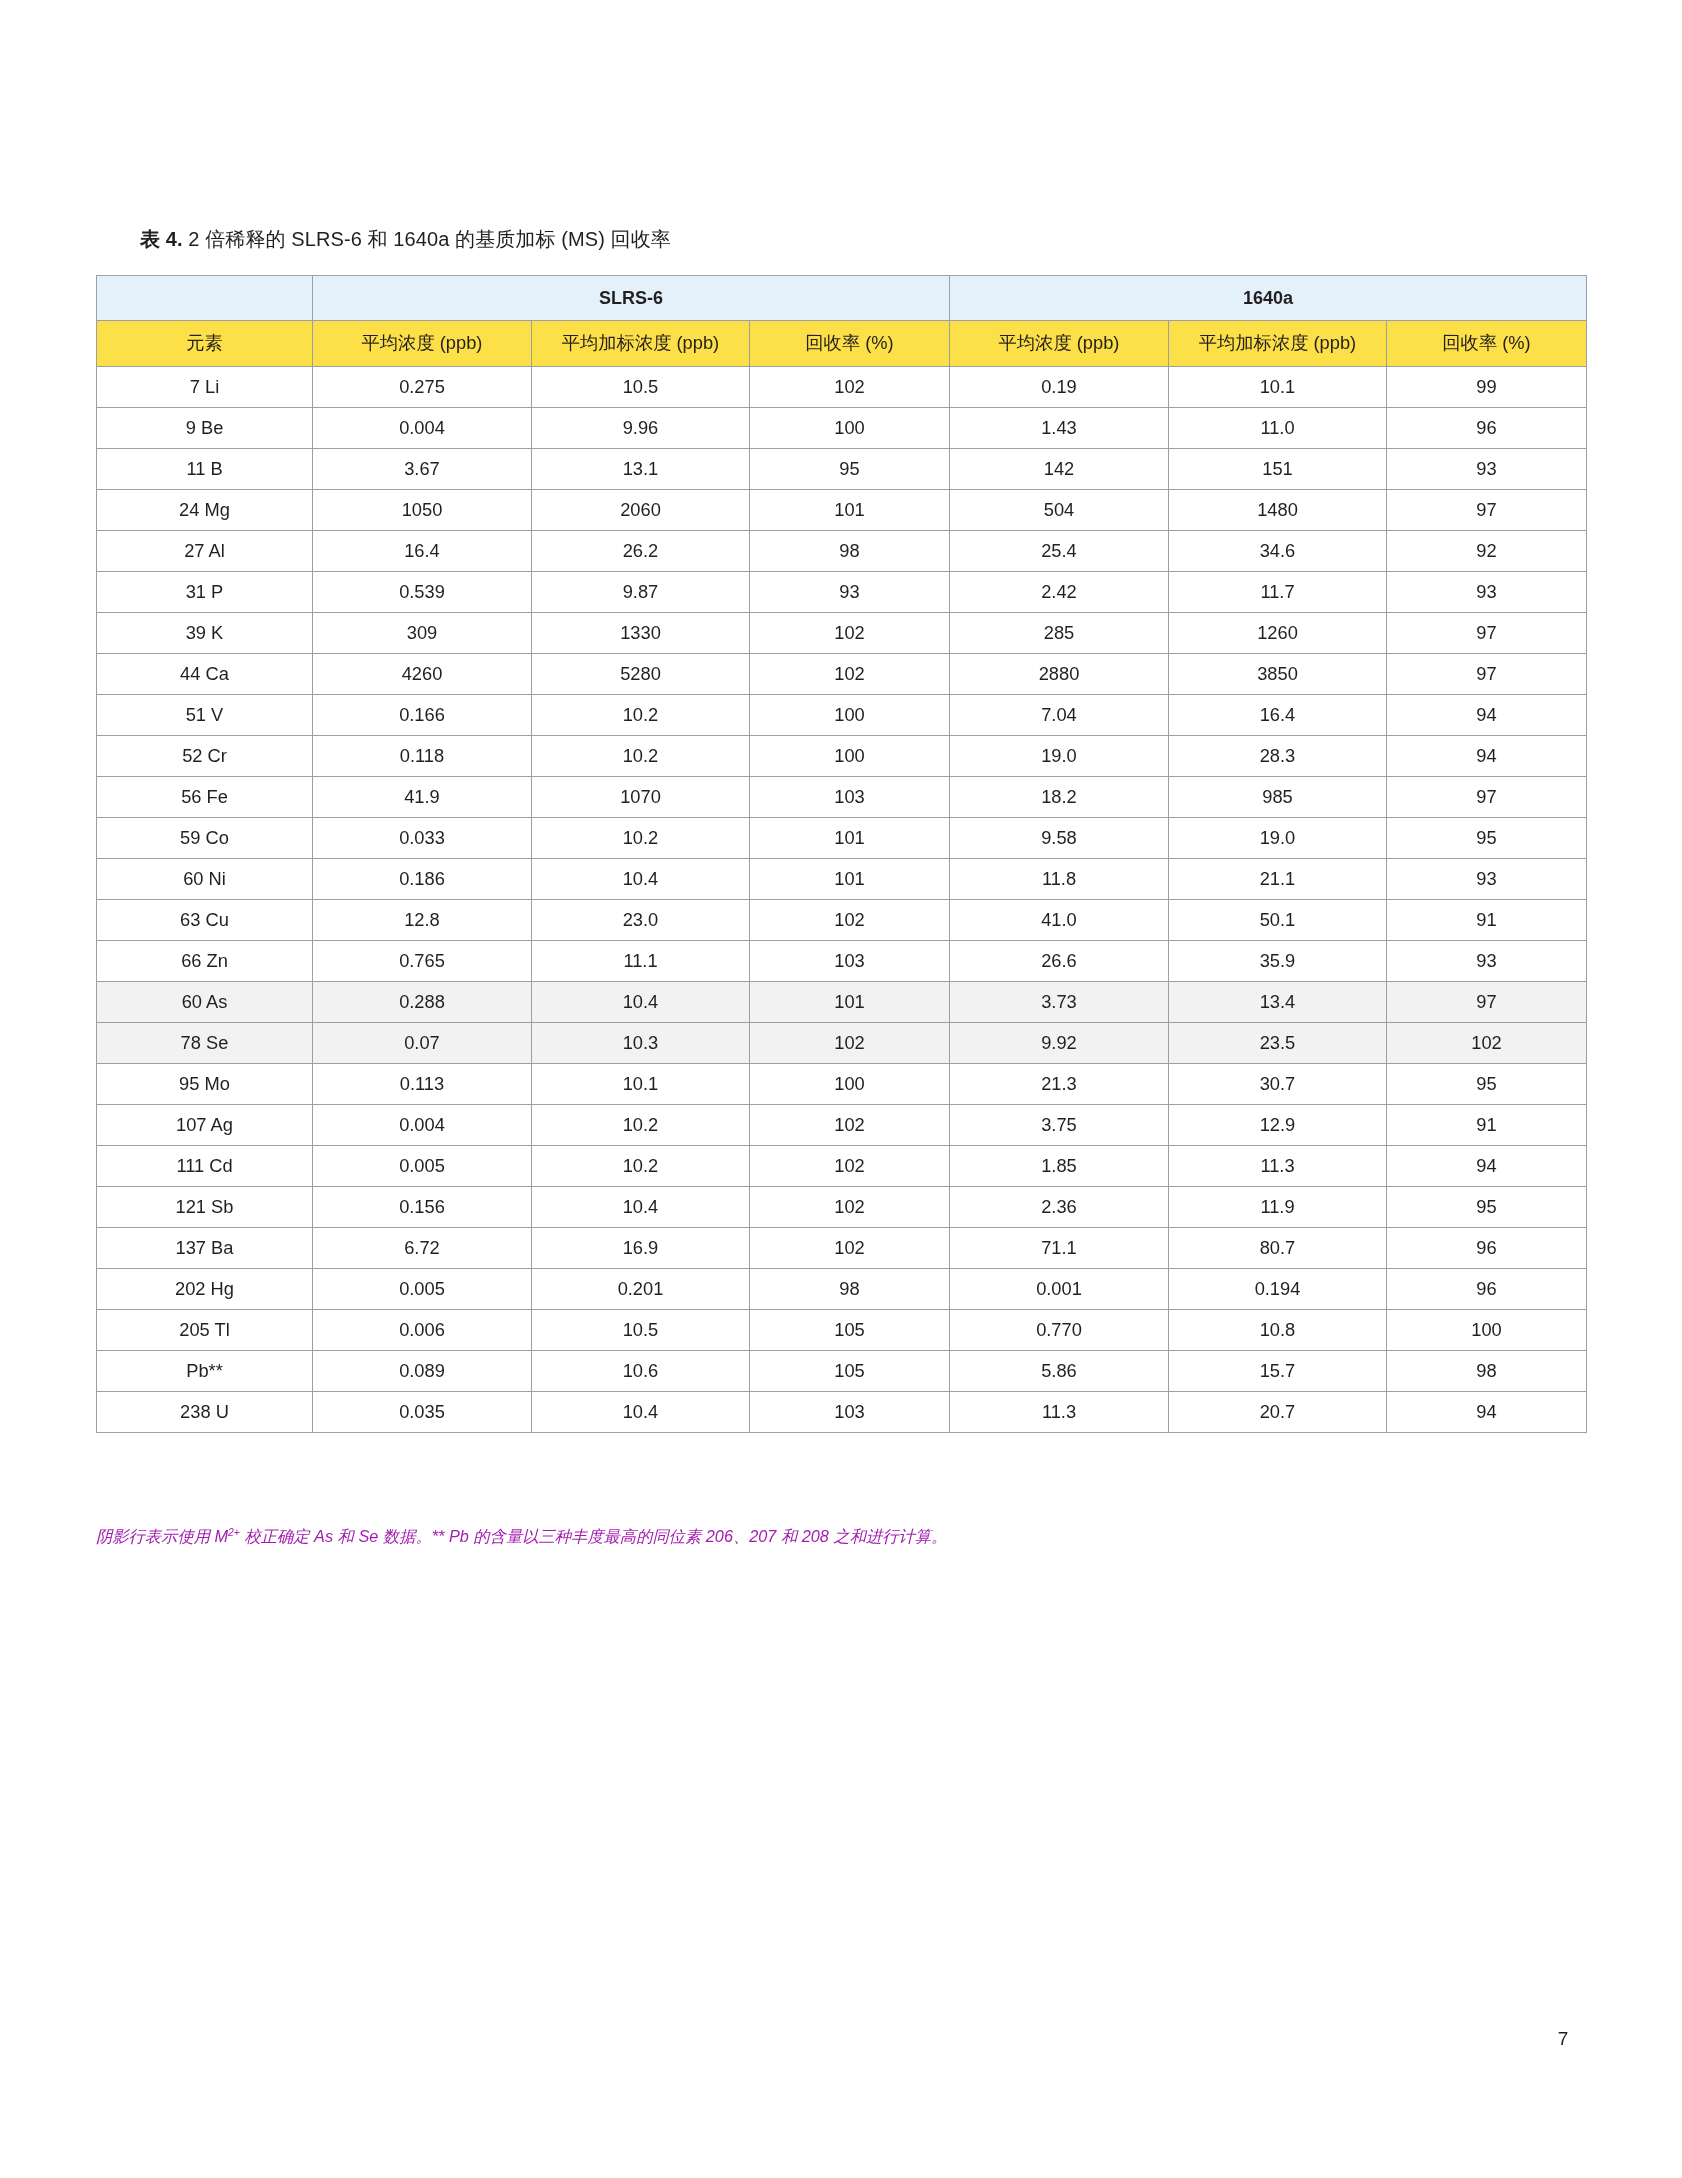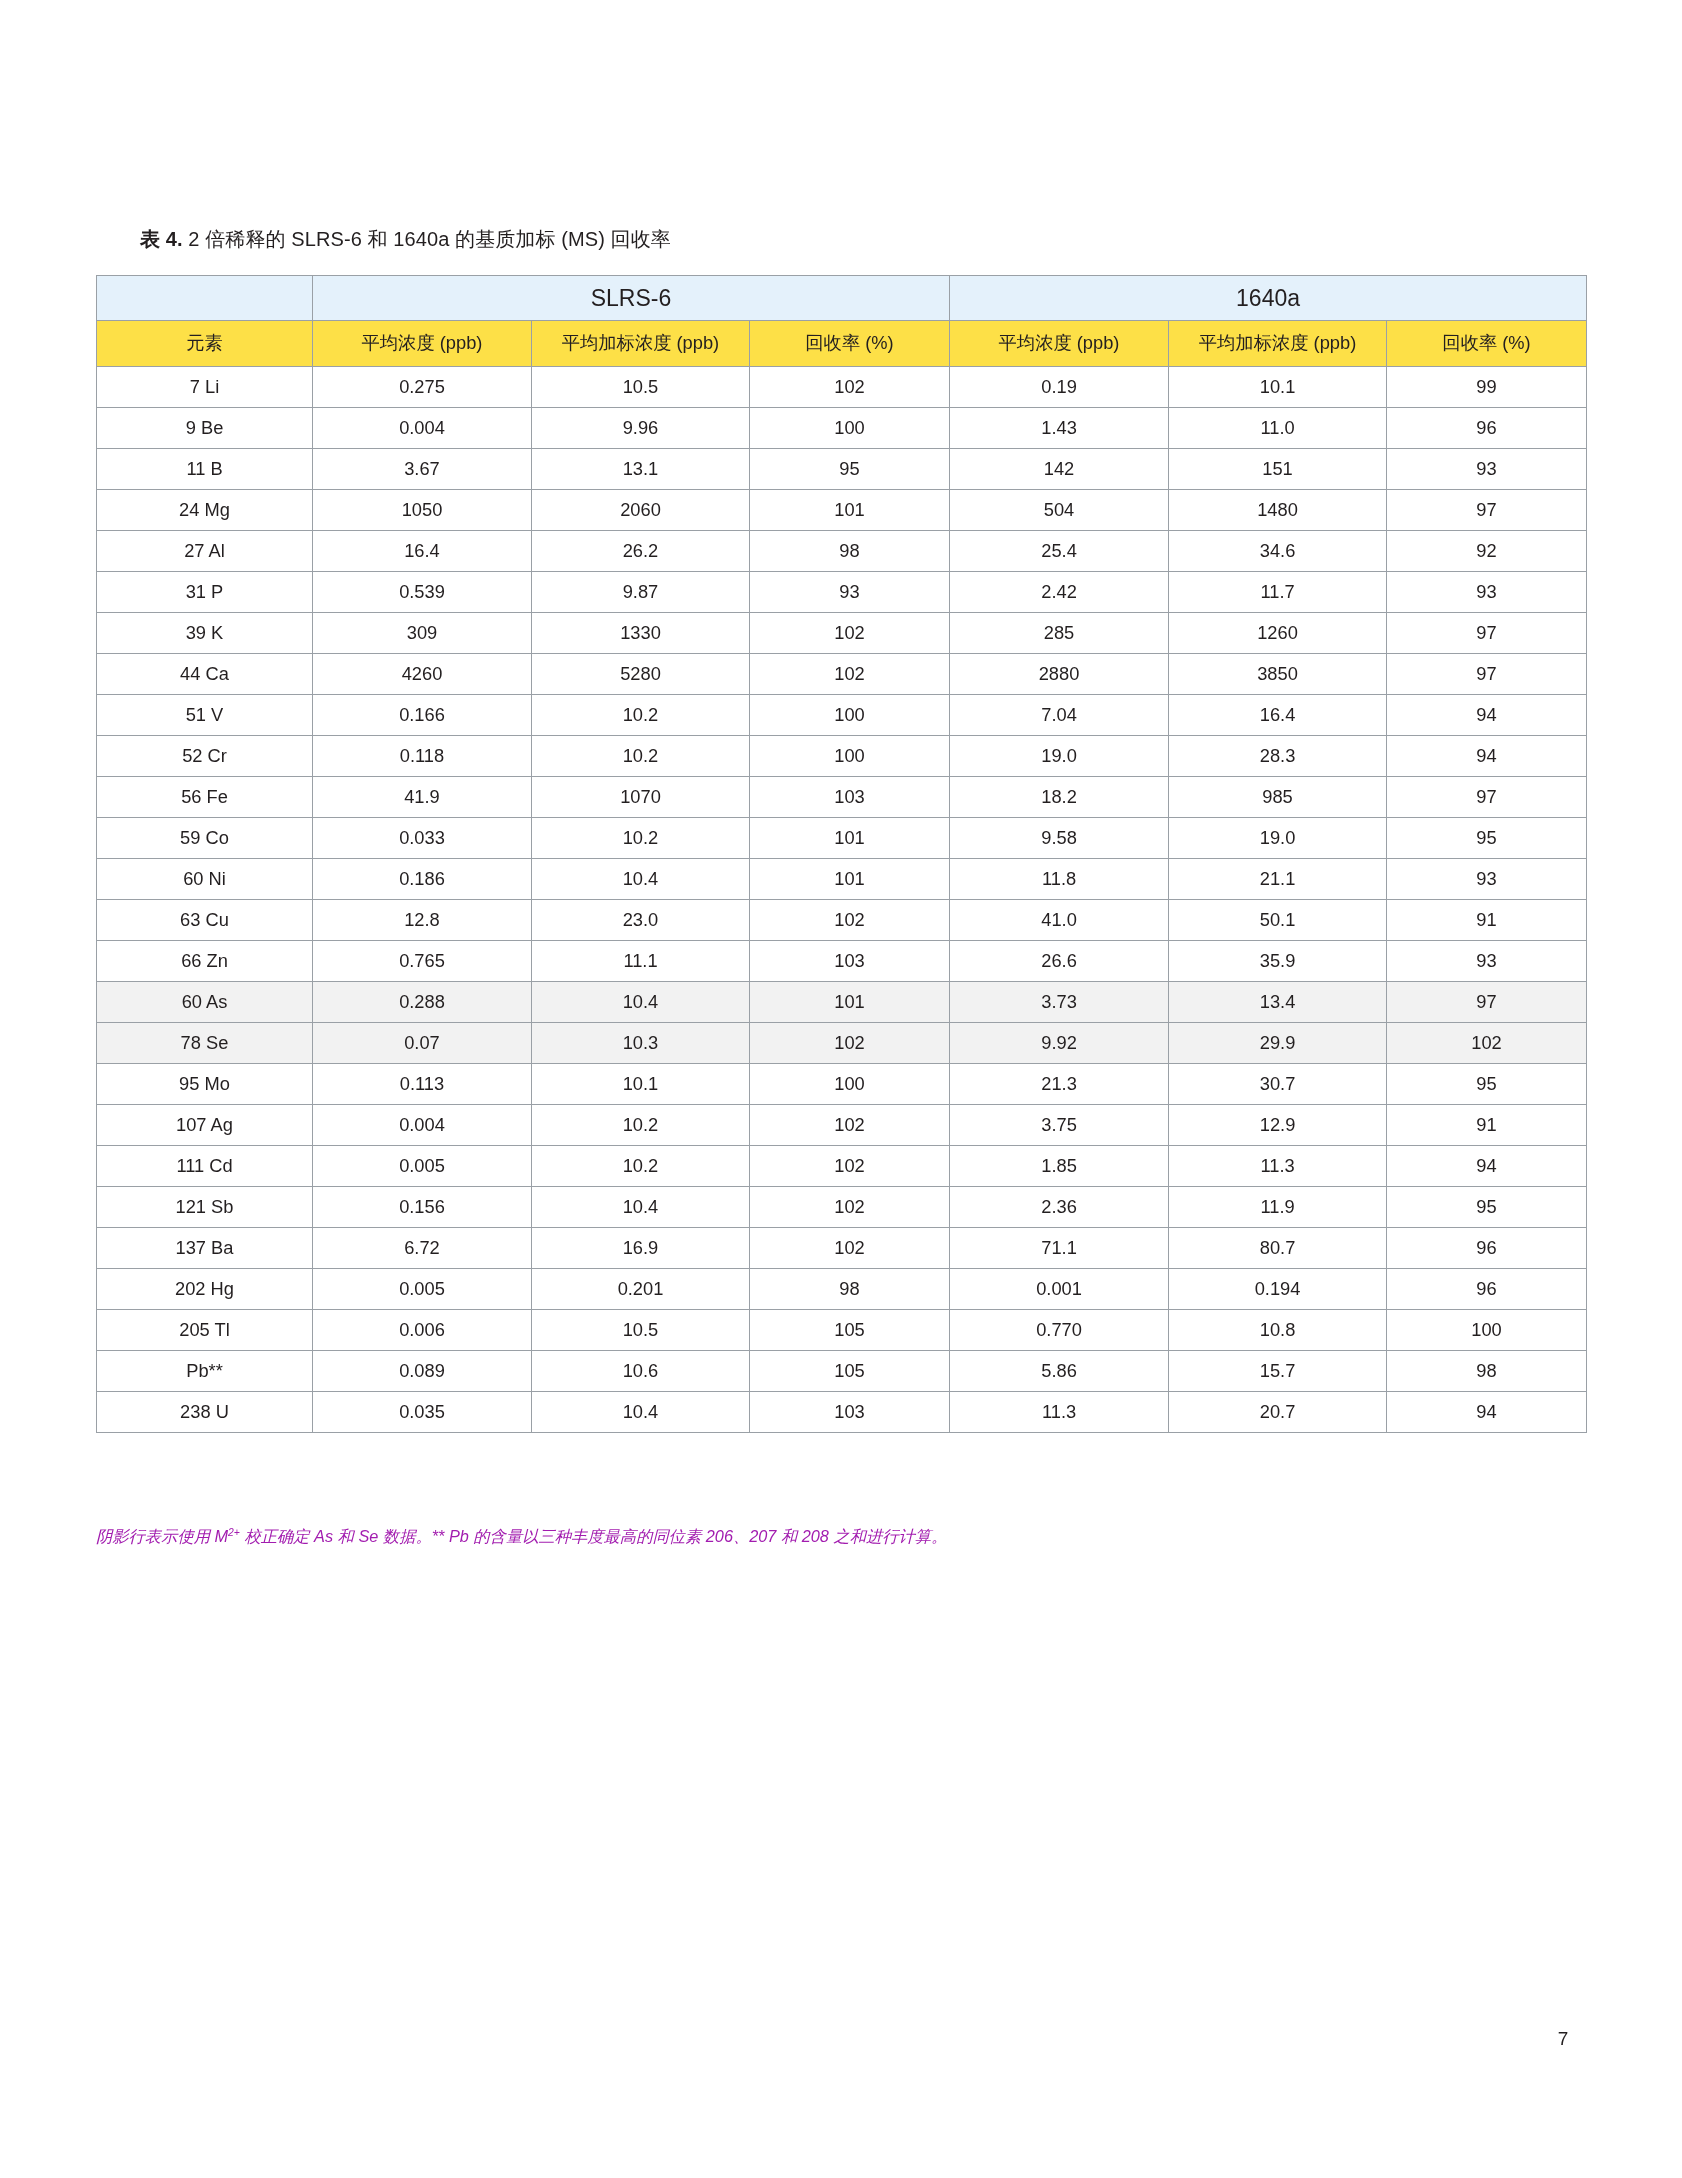--- a/index.html
+++ b/index.html
@@ -72,22 +72,23 @@
   col.c-a    { width: 219px; }
   col.c-b    { width: 218px; }
   col.c-c    { width: 200px; }
   col.c-d    { width: 219px; }
   col.c-e    { width: 218px; }
   col.c-f    { width: 200px; }
 
   thead tr.grouprow th {
     background: #e4f1fb;
     height: 44px;
-    font-size: 23px;
+    font-size: 18px;
     border-bottom: 1px solid #9aa0a6;
+    font-weight: bold;
   }
   thead tr.grouprow th.blank {
     background: #e4f1fb;
   }
   thead tr.subrow th {
     background: #fde047;
     height: 45px;
     font-size: 18.3px;
   }
 
@@ -308,21 +309,21 @@
             <td>3.73</td>
             <td>13.4</td>
             <td>97</td>
           </tr>
           <tr class="shaded">
             <td>78 Se</td>
             <td>0.07</td>
             <td>10.3</td>
             <td>102</td>
             <td>9.92</td>
-            <td>29.9</td>
+            <td>23.5</td>
             <td>102</td>
           </tr>
           <tr>
             <td>95 Mo</td>
             <td>0.113</td>
             <td>10.1</td>
             <td>100</td>
             <td>21.3</td>
             <td>30.7</td>
             <td>95</td>

